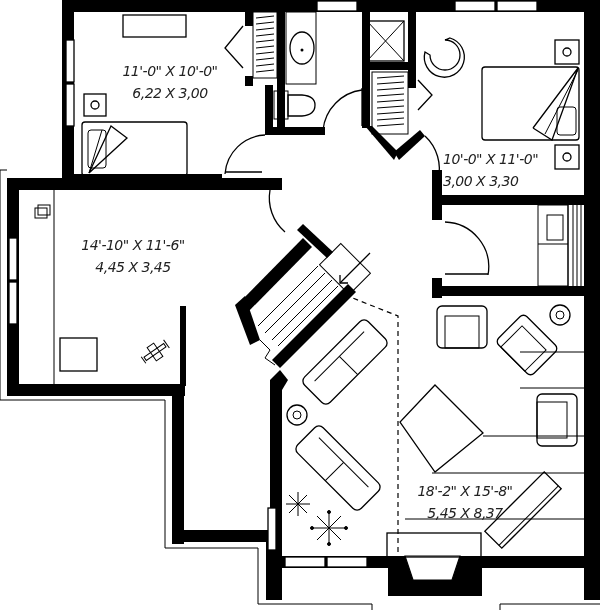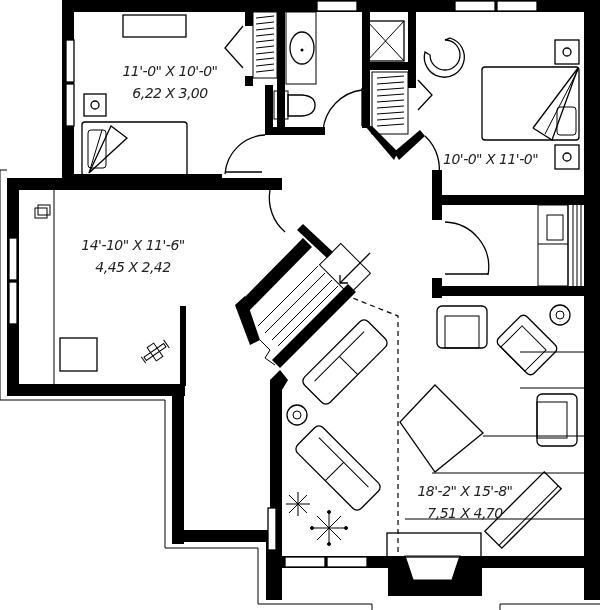--- a/index.html
+++ b/index.html
@@ -275,21 +275,22 @@
     </g>
   </g>
 </svg>
 
 <div class="lbl" style="left:100px; top:60px; width:140px;">
   <span>11'-0" X 10'-0"</span>
   <span>6,22 X 3,00</span>
 </div>
 <div class="lbl" style="left:443px; top:148px; width:120px; text-align:left;">
   <span>10'-0" X 11'-0"</span>
+  <span>3,00 X 3,30</span>
 </div>
 <div class="lbl" style="left:68px; top:234px; width:130px;">
   <span>14'-10" X 11'-6"</span>
-  <span>4,45 X 2,42</span>
+  <span>4,45 X 3,45</span>
 </div>
 <div class="lbl" style="left:400px; top:480px; width:130px;">
   <span>18'-2" X 15'-8"</span>
-  <span>7,51 X 4,70</span>
+  <span>5,45 X 8,37</span>
 </div>
 
 </body></html>

